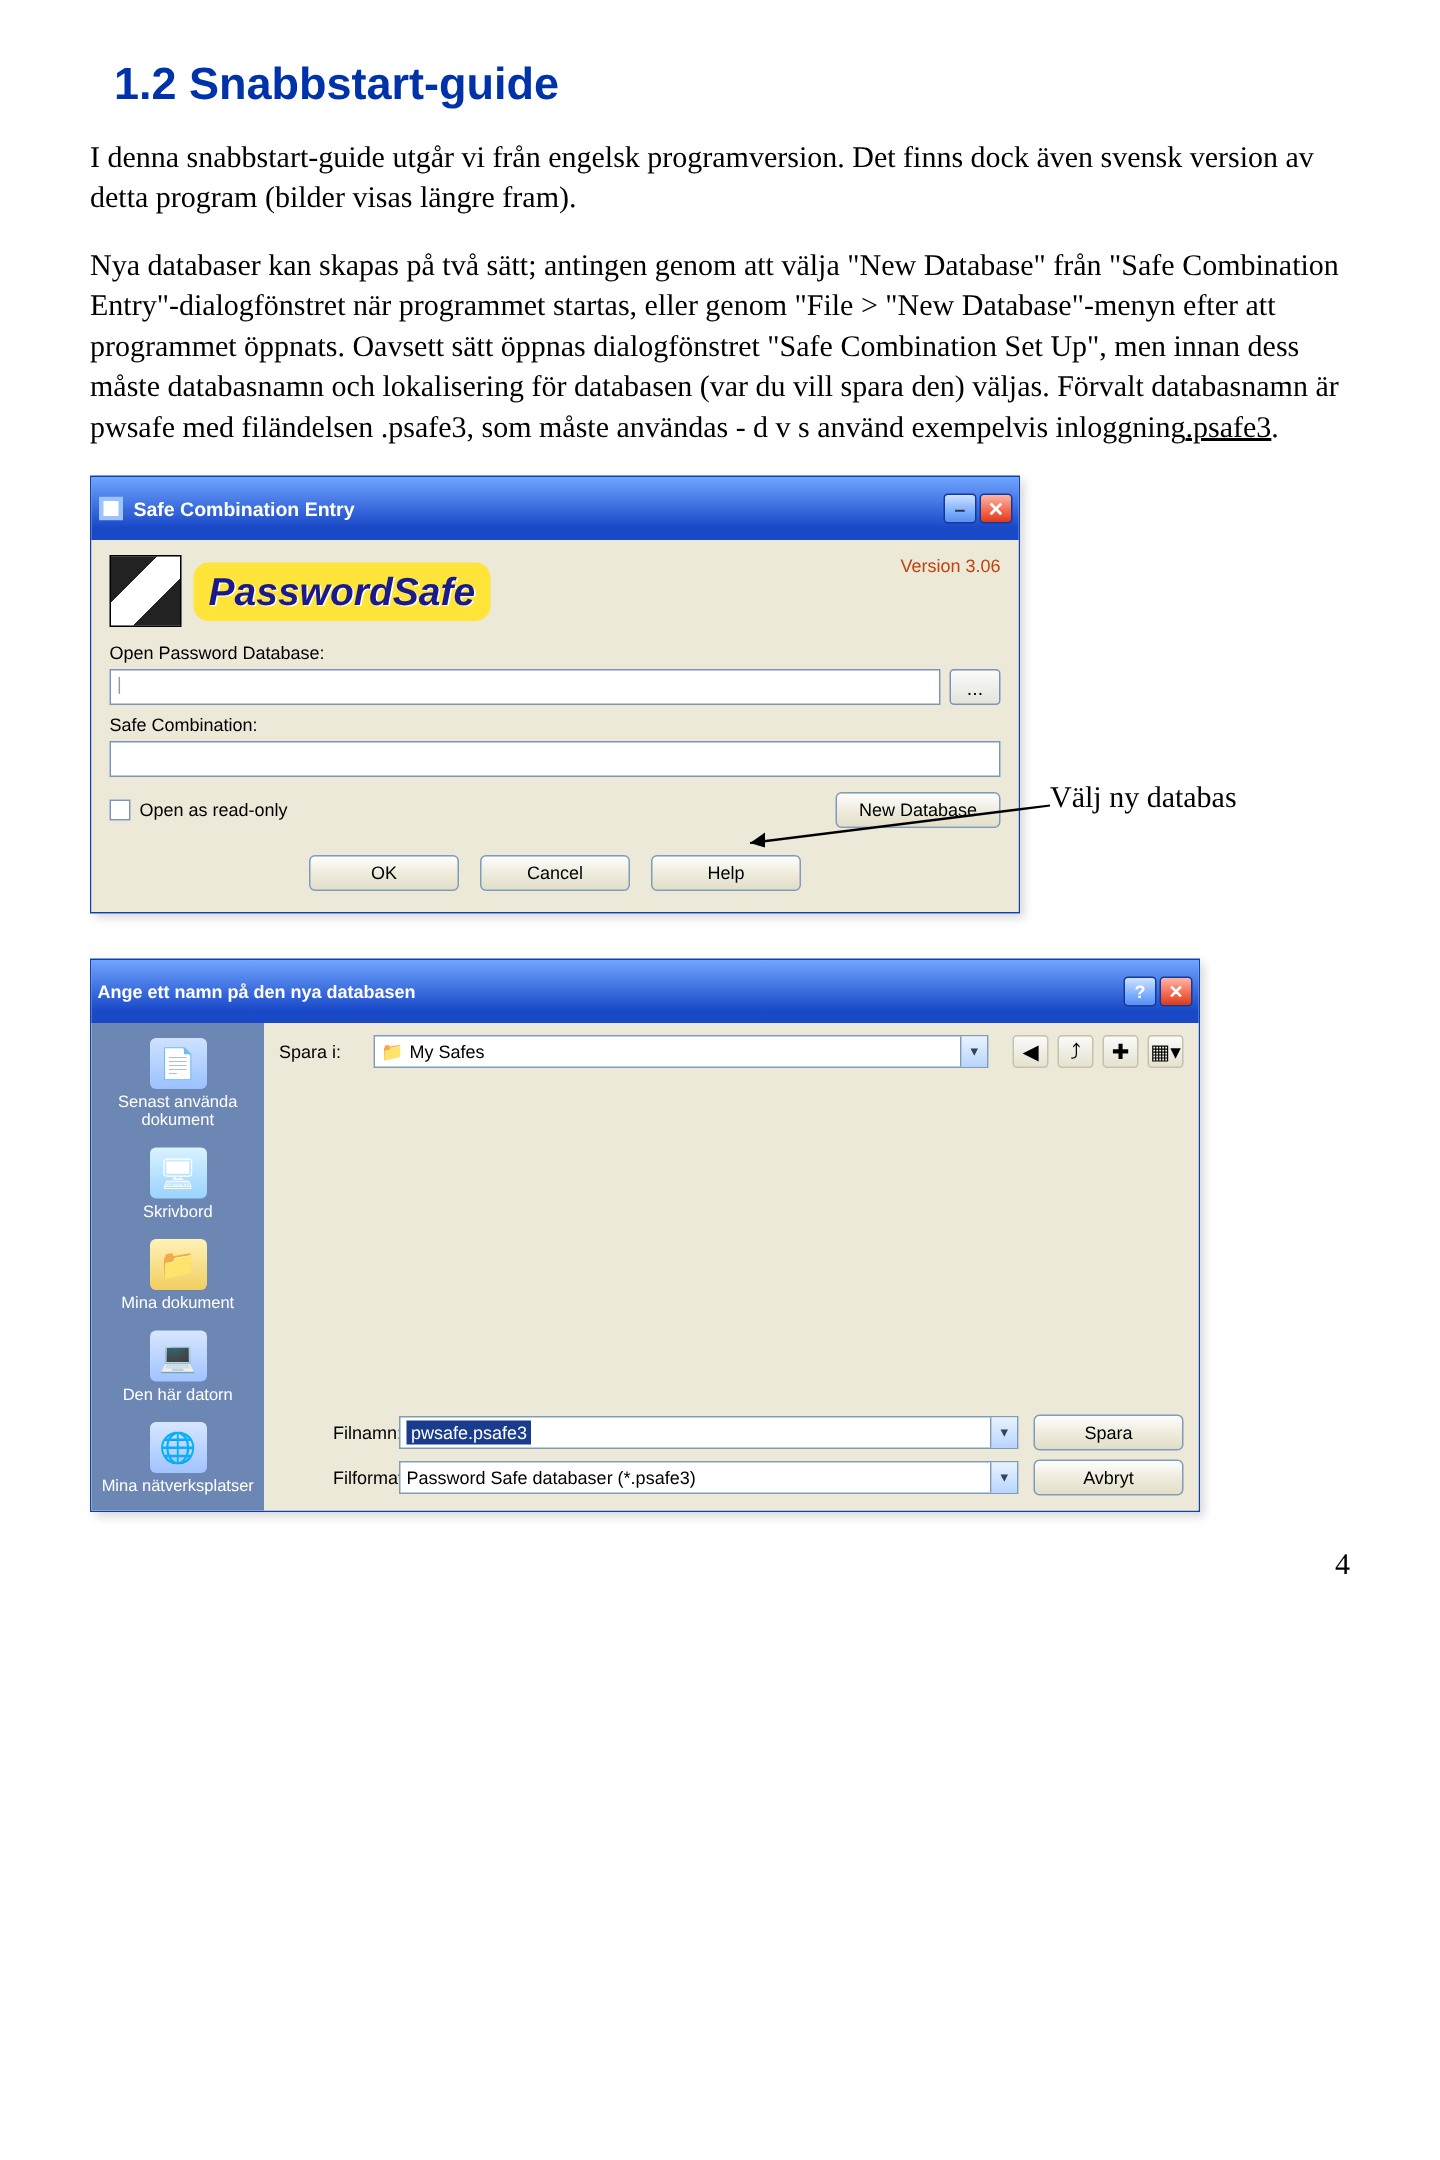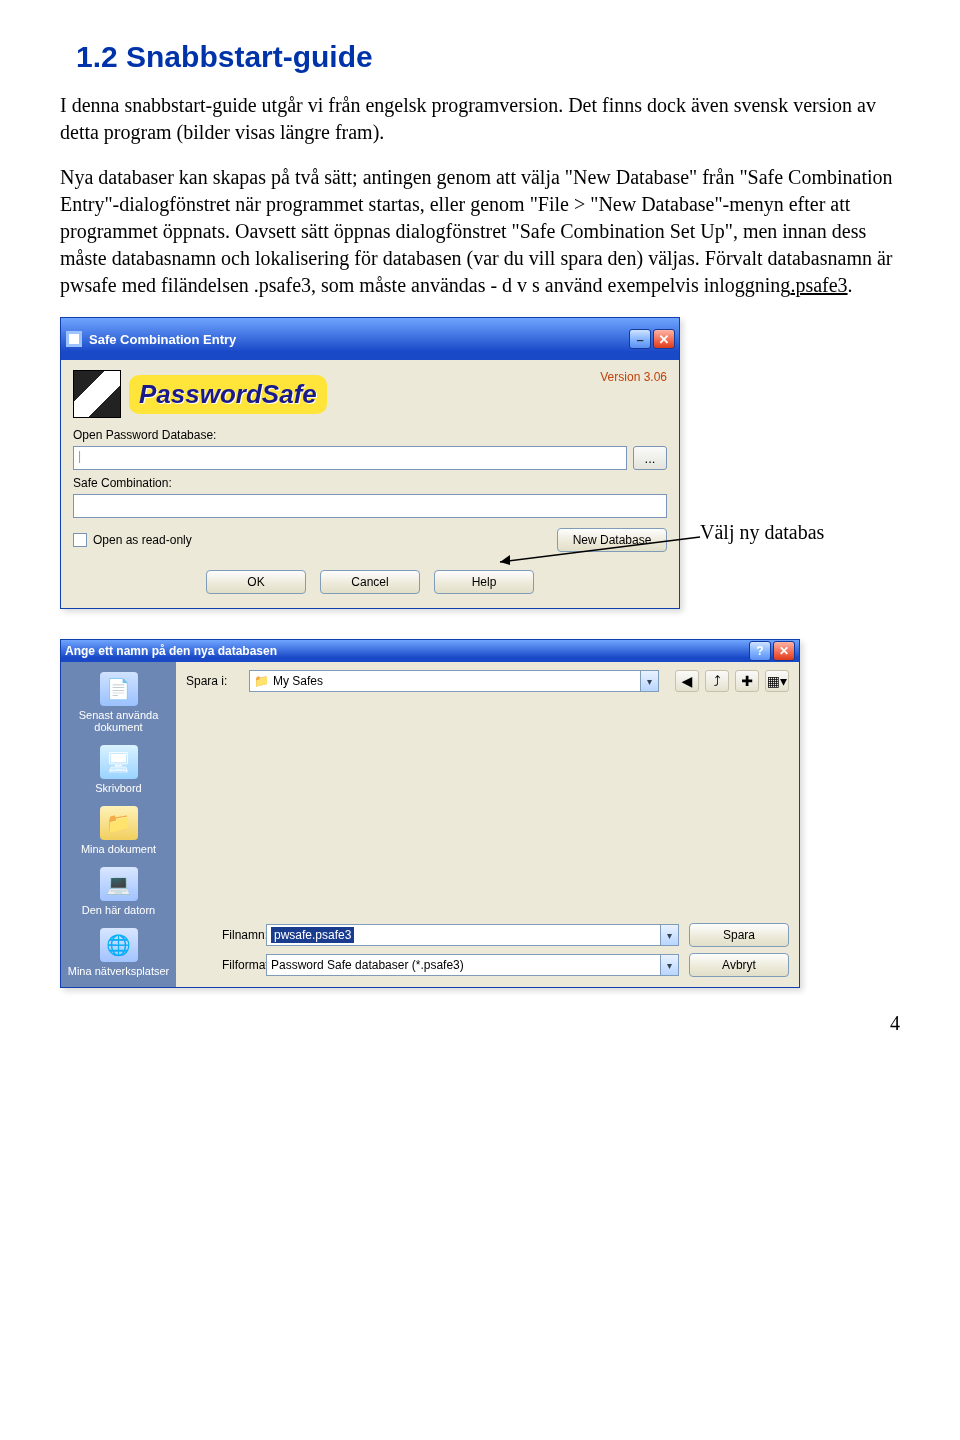--- a/index.html
+++ b/index.html
@@ -100,21 +100,21 @@
 
   
   .dlg2 {
     width: 740px;
     border:1px solid #1040b0;
     font-family:"Segoe UI",Tahoma,sans-serif;
     font-size:12px;
     box-shadow:3px 3px 6px rgba(0,0,0,.15);
     margin-top:10px;
   }
-  .dlg2 .titlebar { height:22px; }
+  .dlg2 .titlebar { height:42px; }
   .helpbtn {
     width:22px;height:20px;border:1px solid #123a9a;border-radius:3px;
     background:linear-gradient(#cfe2ff,#7db0ff 60%,#5c8ff0);
     margin-right:2px; display:flex;align-items:center;justify-content:center;color:#fff;font-weight:bold;
   }
   .dlg2-body { background:#ece9d8; display:flex; }
   .places {
     width:115px; background:#6d87b5; padding:6px 2px;
     display:flex; flex-direction:column; align-items:center; gap:4px;
   }

